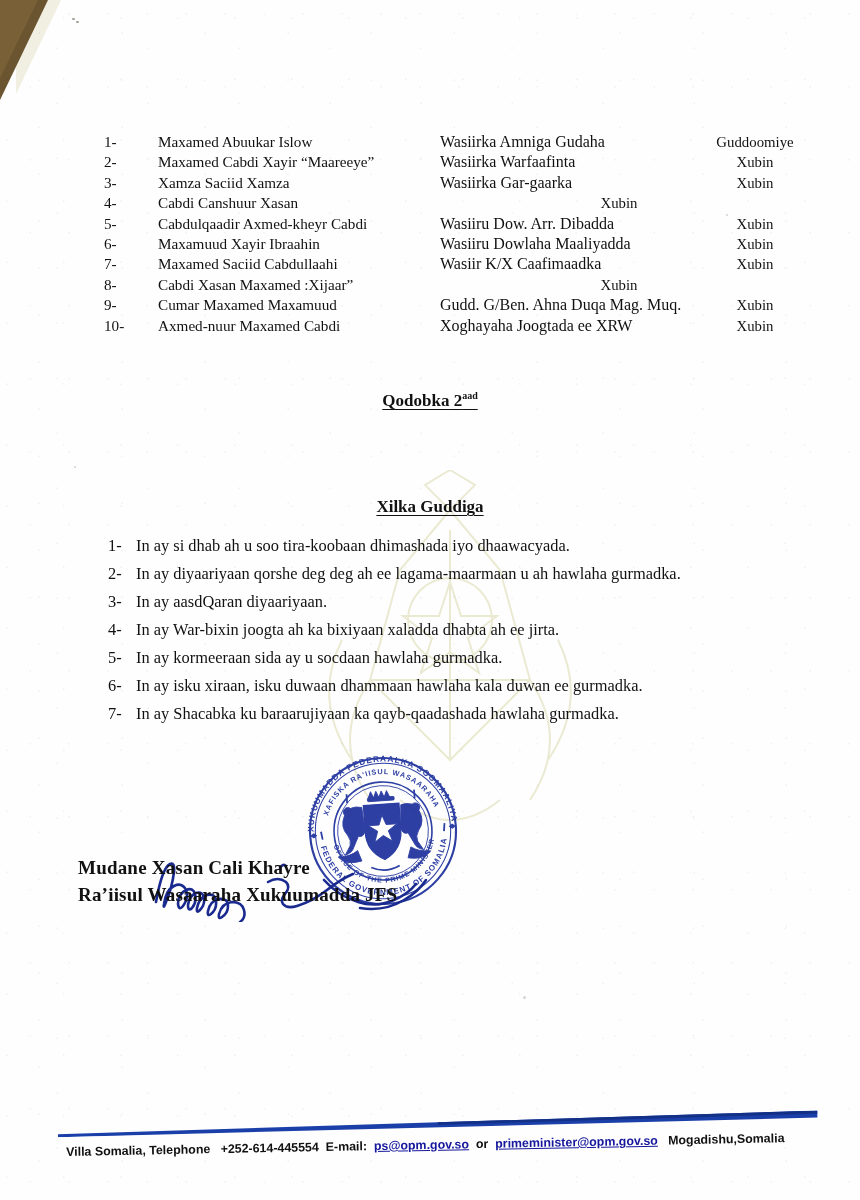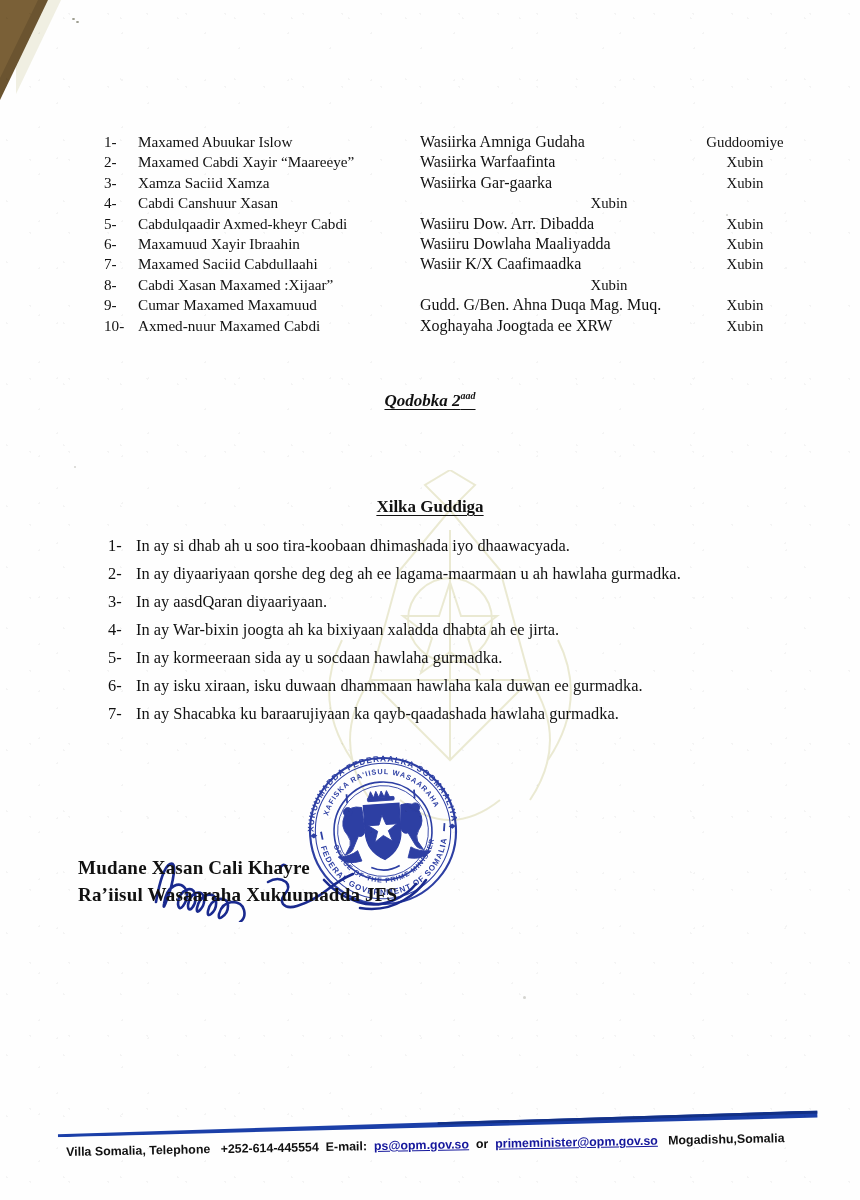--- a/index.html
+++ b/index.html
@@ -77,20 +77,21 @@
   }
   .c-num {
     width: 34px;
     flex: none;
     text-align: left;
   }
   .c-name {
     width: 282px;
     flex: none;
     white-space: nowrap;
+    margin-left: 20px;
   }
   .c-title {
     width: 272px;
     flex: none;
     white-space: nowrap;
     font-size: 16px;
   }
   .c-role {
     flex: 1;
     text-align: center;
@@ -103,21 +104,21 @@
     position: absolute;
     width: 100%;
     text-align: center;
     font-weight: bold;
     font-size: 17px;
   }
   .heading span.u {
     text-decoration: underline;
     text-underline-offset: 3px;
   }
-  #heading-article { top: 390px; font-style: italic; }
+  #heading-article { top: 390px; }
   #heading-duties  { top: 485px; margin-top: 12px; }
   .sup {
     font-size: 10px;
     vertical-align: super;
     font-weight: bold;
   }
 
   
   .duties {
     position: absolute;

